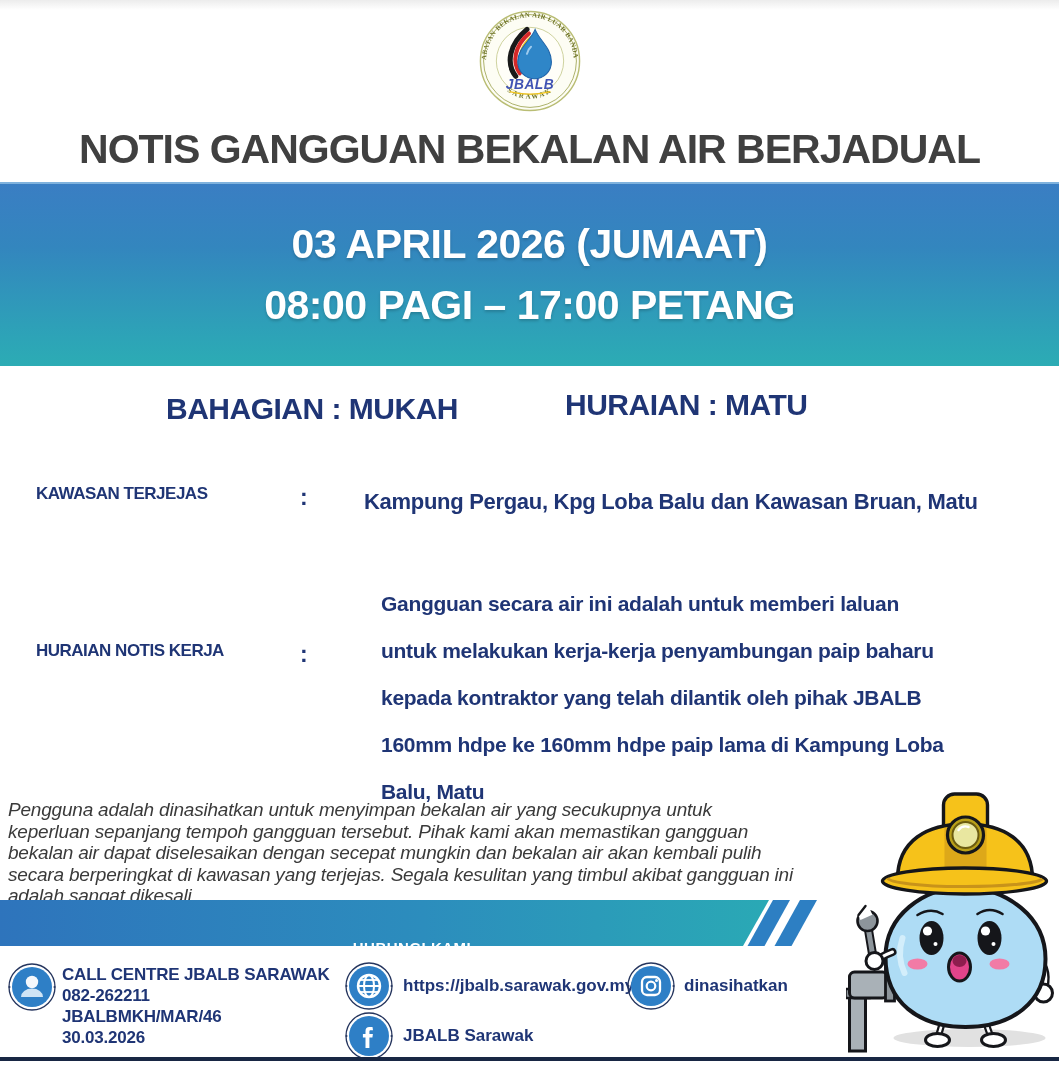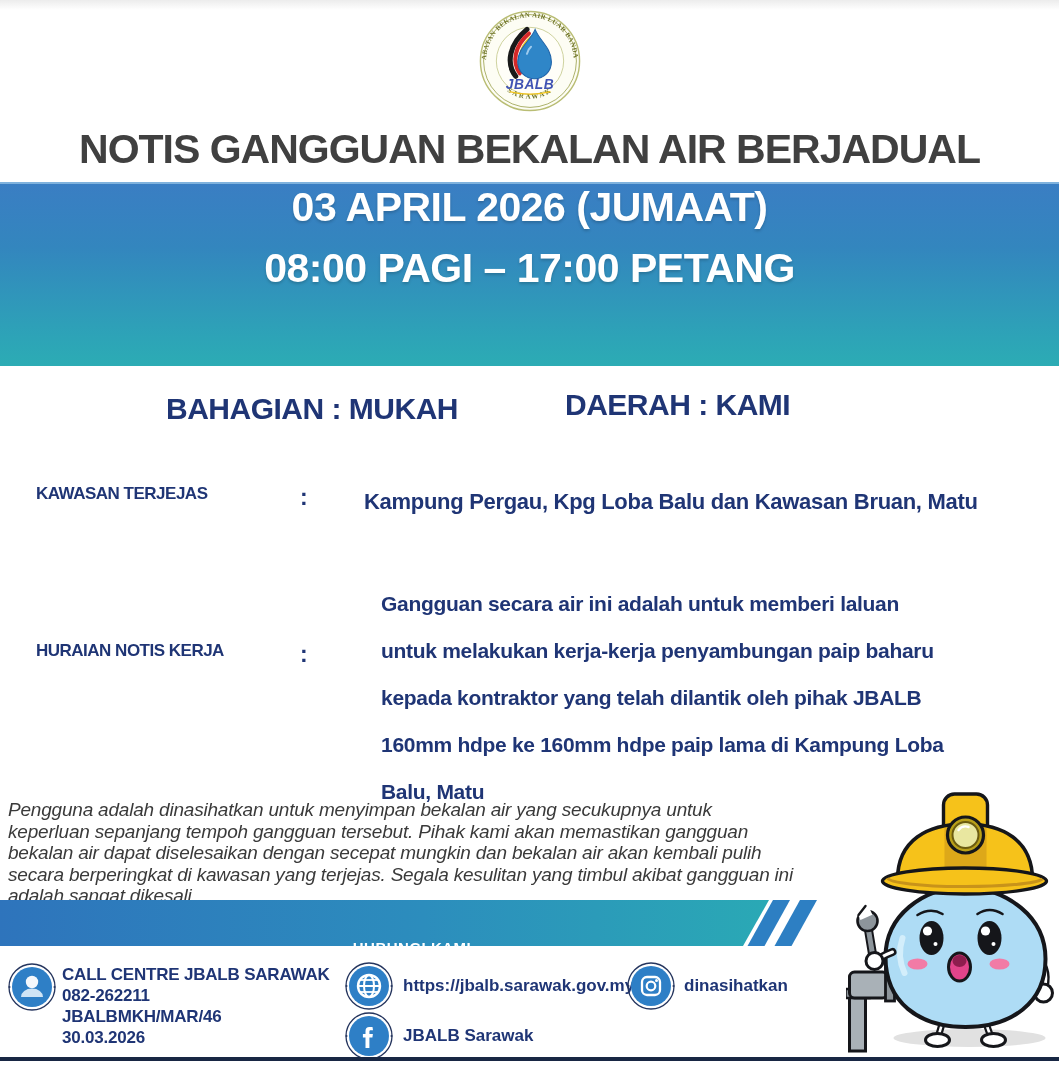--- a/index.html
+++ b/index.html
@@ -20,21 +20,21 @@
     position:absolute; left:0; top:126px; width:100%;
     text-align:center; font-size:41px; font-weight:bold; letter-spacing:-1px;
     color:#404040; white-space:nowrap;
   }
 
   
   .banner {
     position:absolute; left:0; top:182px; width:100%; height:184px;
     background:linear-gradient(180deg,#3a7ec3 0%, #3386be 35%, #2da4b7 85%, #2cacb4 100%);
     border-top:2px solid #7fb2dd;
-    display:flex; flex-direction:column; align-items:center; 
+    display:flex; flex-direction:column; align-items:center; justify-content:center;
     gap:14px;
   }
   .banner .line {
     color:#ffffff; font-size:41px; font-weight:bold; letter-spacing:-0.5px;
     text-shadow:0 2px 3px rgba(0,0,0,0.18); white-space:nowrap;
   }
 
   
   .region-row { position:absolute; left:0; top:392px; width:100%; height:42px; }
   .region-bahagian { position:absolute; left:166px; top:0; font-size:30px; font-weight:bold; color:#1f3575; letter-spacing:-0.5px; }
@@ -130,21 +130,21 @@
 
   <div class="main-title">NOTIS GANGGUAN BEKALAN AIR BERJADUAL</div>
 
   <div class="banner">
     <div class="line">03 APRIL 2026 (JUMAAT)</div>
     <div class="line">08:00 PAGI – 17:00 PETANG</div>
   </div>
 
   <div class="region-row">
     <span class="region-bahagian">BAHAGIAN : MUKAH</span>
-    <span class="region-daerah">DAERAH : KAMI</span>
+    <span class="region-daerah">HURAIAN : MATU</span>
   </div>
 
   <span class="row-label" style="left:36px; top:484px;">KAWASAN TERJEJAS</span>
   <span class="row-colon" style="top:484px;">:</span>
   <span class="kawasan-value">Kampung Pergau, Kpg Loba Balu dan Kawasan Bruan, Matu</span>
 
   <span class="row-label" style="left:36px; top:641px;">HURAIAN NOTIS KERJA</span>
   <span class="row-colon" style="top:641px;">:</span>
   <div class="huraian-lines">
     <div class="hl">Gangguan secara air ini adalah untuk memberi laluan</div>

